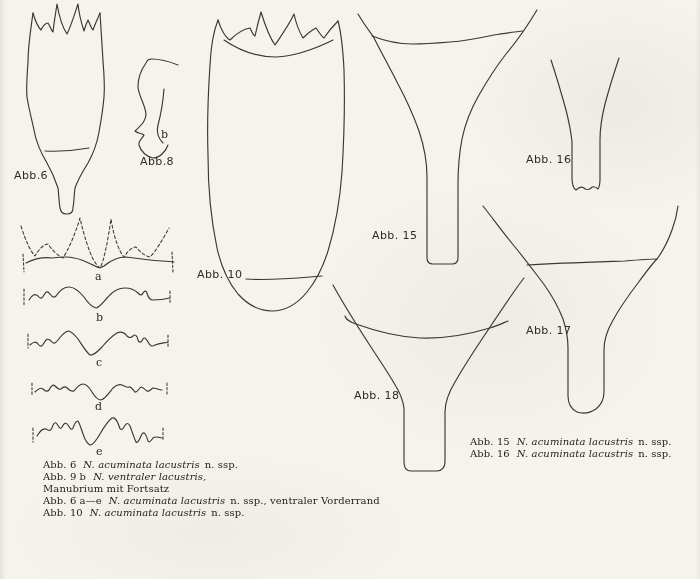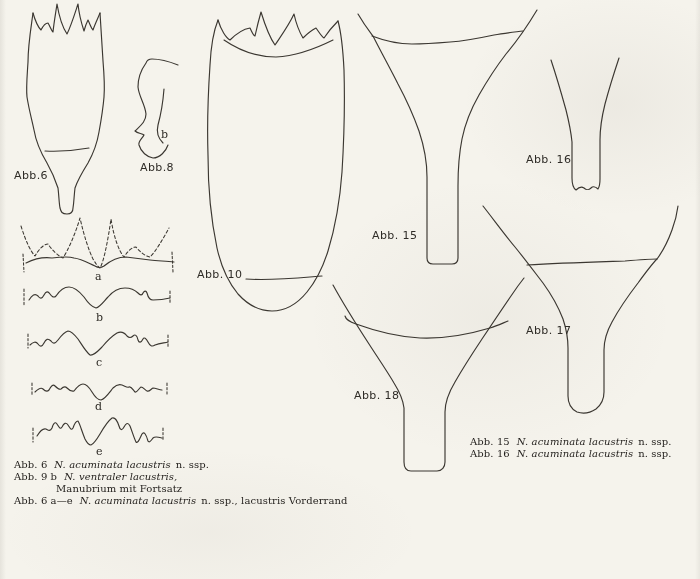--- a/index.html
+++ b/index.html
@@ -36,25 +36,25 @@
     position:absolute;
     font-family:"DejaVu Serif", serif;
     font-size:11px;color:#2f2c27;
   }
   .captions{
     position:absolute;
     font-size:10px;line-height:11.9px;
     letter-spacing:.1px;
     color:#201d1a;white-space:nowrap;
   }
-  .captions-left{left:14px;top:459px;}
+  .captions-left{left:43px;top:459px;}
   .captions-right{left:470px;top:436px;line-height:11.7px;}
   .cap-ref{margin-right:7px;}
   .cap-species{font-style:italic;margin-right:5px;}
-  .cap-line.indent{margin-left:42px;}
+  .cap-line.indent{}
 </style>
 </head>
 <body>
 
 <div class="page">
 
   <svg class="draw" width="700" height="579" viewBox="0 0 700 579">
 
     <g>
       <path d="M33,13 C35,20 38,27 41,30 C43,26 46,23 48,23 C50,26 51,30 53,32 C54,22 56,11 57,4 C59,16 63,28 67,34 C71,26 75,13 78,4 C79,14 82,25 84,31 C85,27 87,22 88,20 C90,24 91,28 93,30 C95,24 98,18 100,13"></path>
@@ -111,21 +111,21 @@
       <path d="M527,265 C560,263 595,262 625,261 C637,260 649,259 657,259"></path>
     </g>
 
     <g>
       <path d="M333,285 C344,305 356,324 369,344 C378,358 387,371 394,383 C399,391 403,399 404,408 L404,462 C404,467 406,471 411,471 L437,471 C442,471 445,467 445,462 L445,412 C445,402 449,392 455,382 C463,368 472,354 482,339 C492,324 502,309 511,296 C515,290 520,283 524,278"></path>
       <path d="M345,316 C346,320 350,322 356,324 C378,332 400,337 420,338 C445,339 470,334 490,328 C497,326 503,323 508,321"></path>
     </g>
   </svg>
 
   <span class="flabel" style="left:14px;top:169px">Abb.6</span>
-  <span class="flabel" style="left:140px;top:161px">Abb.8</span>
+  <span class="flabel" style="left:140px;top:155px">Abb.8</span>
   <span class="clabel" style="left:161px;top:128px">b</span>
   <span class="flabel" style="left:197px;top:268px">Abb. 10</span>
   <span class="flabel" style="left:372px;top:229px">Abb. 15</span>
   <span class="flabel" style="left:526px;top:153px">Abb. 16</span>
   <span class="flabel" style="left:526px;top:324px">Abb. 17</span>
   <span class="flabel" style="left:354px;top:389px">Abb. 18</span>
 
   <span class="clabel" style="left:95px;top:270px">a</span>
   <span class="clabel" style="left:96px;top:311px">b</span>
   <span class="clabel" style="left:96px;top:356px">c</span>
@@ -136,21 +136,24 @@
     <div class="cap-line">
       <span class="cap-ref">Abb. 6</span><span class="cap-species">N. acuminata lacustris</span><span class="cap-rest">n. ssp.</span>
     </div>
     <div class="cap-line">
       <span class="cap-ref">Abb. 9 b</span><span class="cap-species">N. ventraler lacustris,</span><span class="cap-rest"></span>
     </div>
     <div class="cap-line indent">
       <span class="cap-rest">Manubrium mit Fortsatz</span>
     </div>
     <div class="cap-line">
-      <span class="cap-ref">Abb. 6 a—e</span><span class="cap-species">N. acuminata lacustris</span><span class="cap-rest">n. ssp., lacustris Vorderrand</span>
+      <span class="cap-ref">Abb. 6 a—e</span><span class="cap-species">N. acuminata lacustris</span><span class="cap-rest">n. ssp., ventraler Vorderrand</span>
+    </div>
+    <div class="cap-line">
+      <span class="cap-ref">Abb. 10</span><span class="cap-species">N. acuminata lacustris</span><span class="cap-rest">n. ssp.</span>
     </div>
   </div>
 
   <div class="captions captions-right">
     <div class="cap-line">
       <span class="cap-ref">Abb. 15</span><span class="cap-species">N. acuminata lacustris</span><span class="cap-rest">n. ssp.</span>
     </div>
     <div class="cap-line">
       <span class="cap-ref">Abb. 16</span><span class="cap-species">N. acuminata lacustris</span><span class="cap-rest">n. ssp.</span>
     </div>

